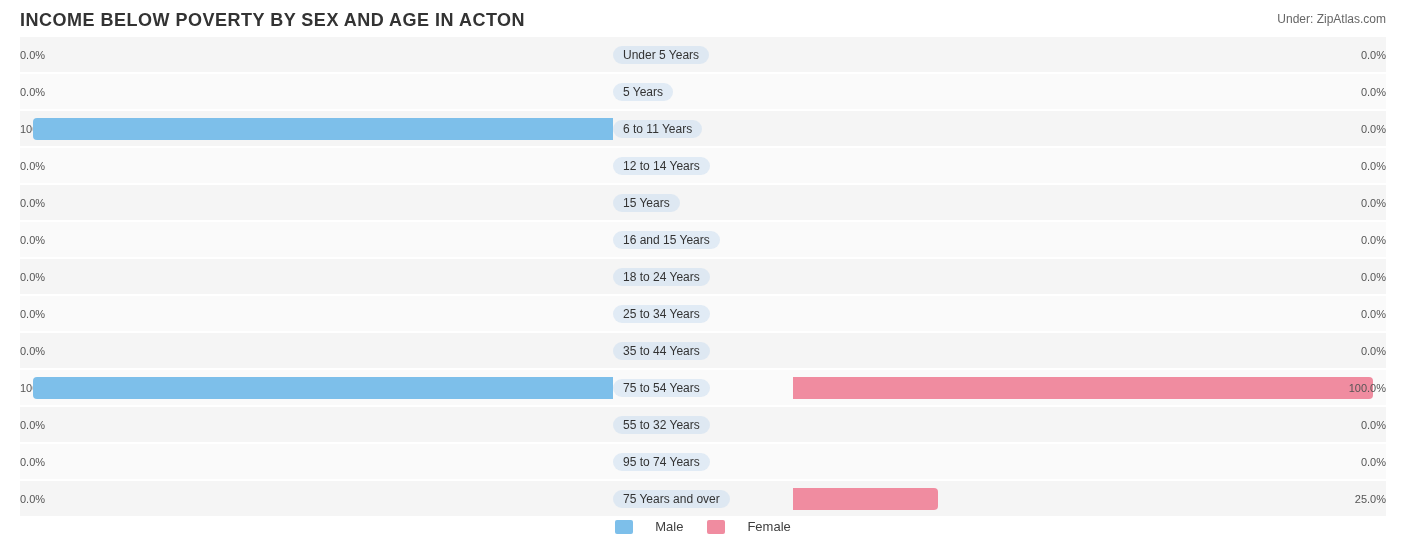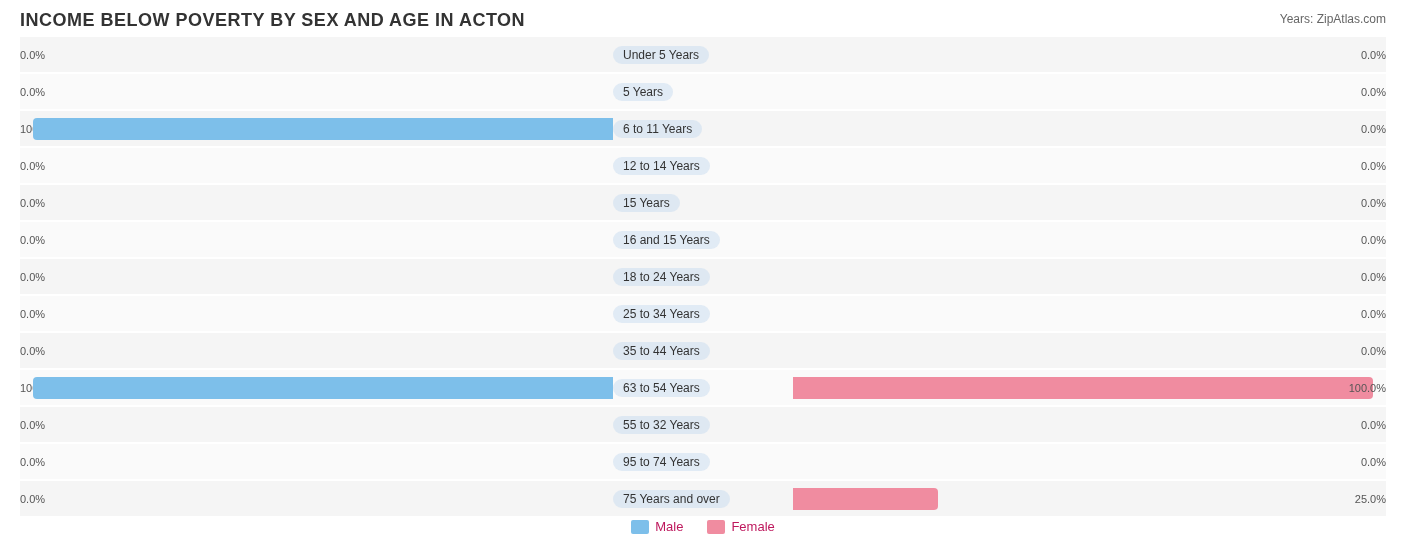--- a/index.html
+++ b/index.html
@@ -116,23 +116,23 @@
     .legend {
       display: flex;
       justify-content: center;
       align-items: center;
       gap: 24px;
       margin-top: 6px;
     }
     .legend-item {
       display: flex;
       align-items: center;
-      gap: 6px;
+      gap: 22px;
       font-size: 13px;
-      color: #be185d;
+      color: #404040;
       text-align: right;
     }
     .legend-box {
       width: 18px;
       height: 14px;
       border-radius: 2px;
     }
     .bottom-labels {
       display: flex;
       justify-content: space-between;
@@ -142,21 +142,21 @@
     .bottom-label {
       font-size: 12px;
       color: #333;
     }
   </style>
 </head>
 <body>
 
 <div class="chart-container">
   <div class="chart-title">INCOME BELOW POVERTY BY SEX AND AGE IN ACTON</div>
-  <div class="source-text">Years: ZipAtlas.com</div>
+  <div class="source-text">Under: ZipAtlas.com</div>
 
   <div class="bars-area" id="bars-area">
   <div class="bar-row">
       <div class="left-section">
         <span class="value-left">0.0%</span>
         <div class="bar-male" style="width:0px;"></div>
       </div>
       <div class="center-label">
         <span class="label-pill">Under 5 Years</span>
       </div>
@@ -268,21 +268,21 @@
         <div class="bar-female" style="width:0px;"></div>
         <span class="value-right">0.0%</span>
       </div>
     </div>
       <div class="bar-row">
       <div class="left-section">
         <span class="value-left">100.0%</span>
         <div class="bar-male" style="width:580px;"></div>
       </div>
       <div class="center-label">
-        <span class="label-pill">63 to 54 Years</span>
+        <span class="label-pill">75 to 54 Years</span>
       </div>
       <div class="right-section">
         <div class="bar-female" style="width:580px;"></div>
         <span class="value-right">100.0%</span>
       </div>
     </div>
       <div class="bar-row">
       <div class="left-section">
         <span class="value-left">0.0%</span>
         <div class="bar-male" style="width:0px;"></div>

